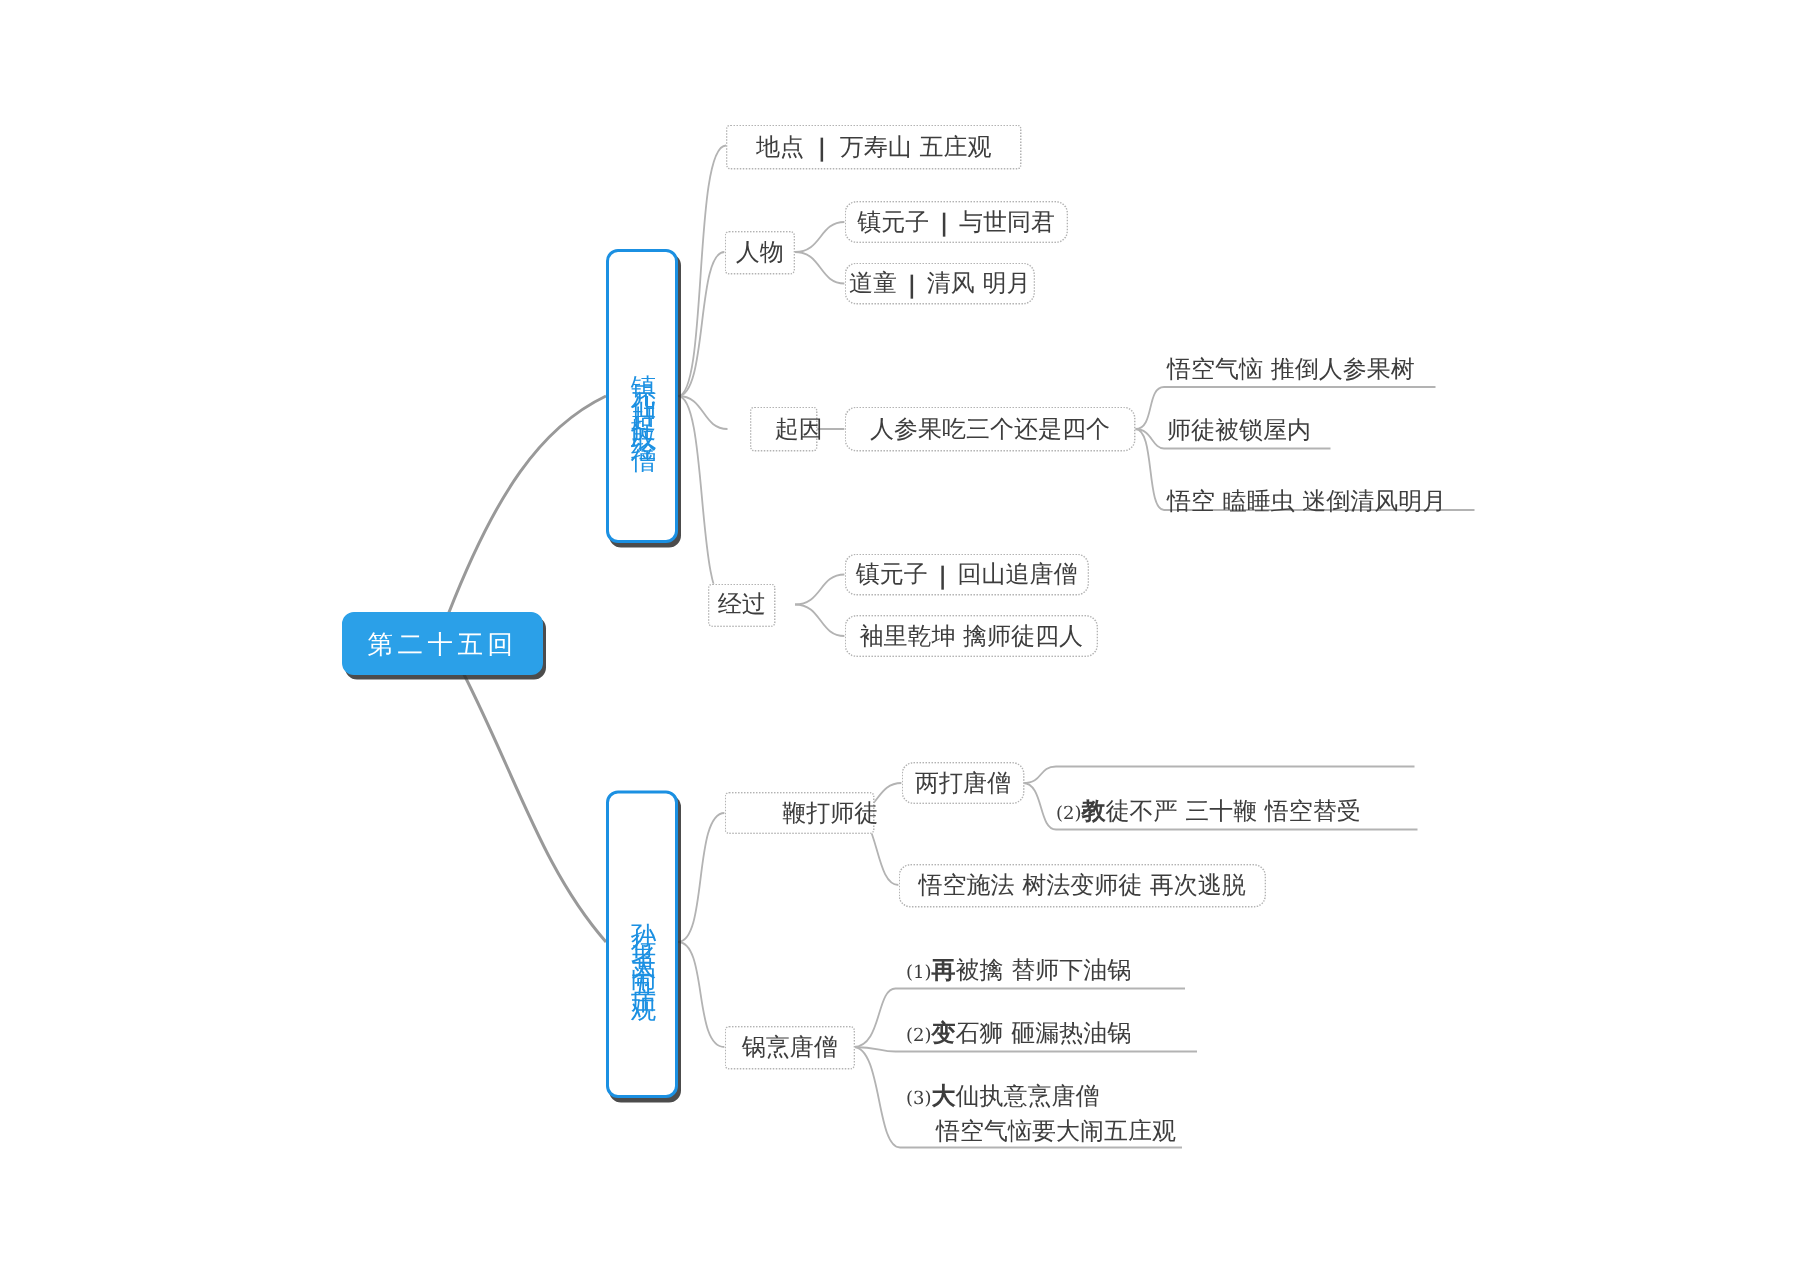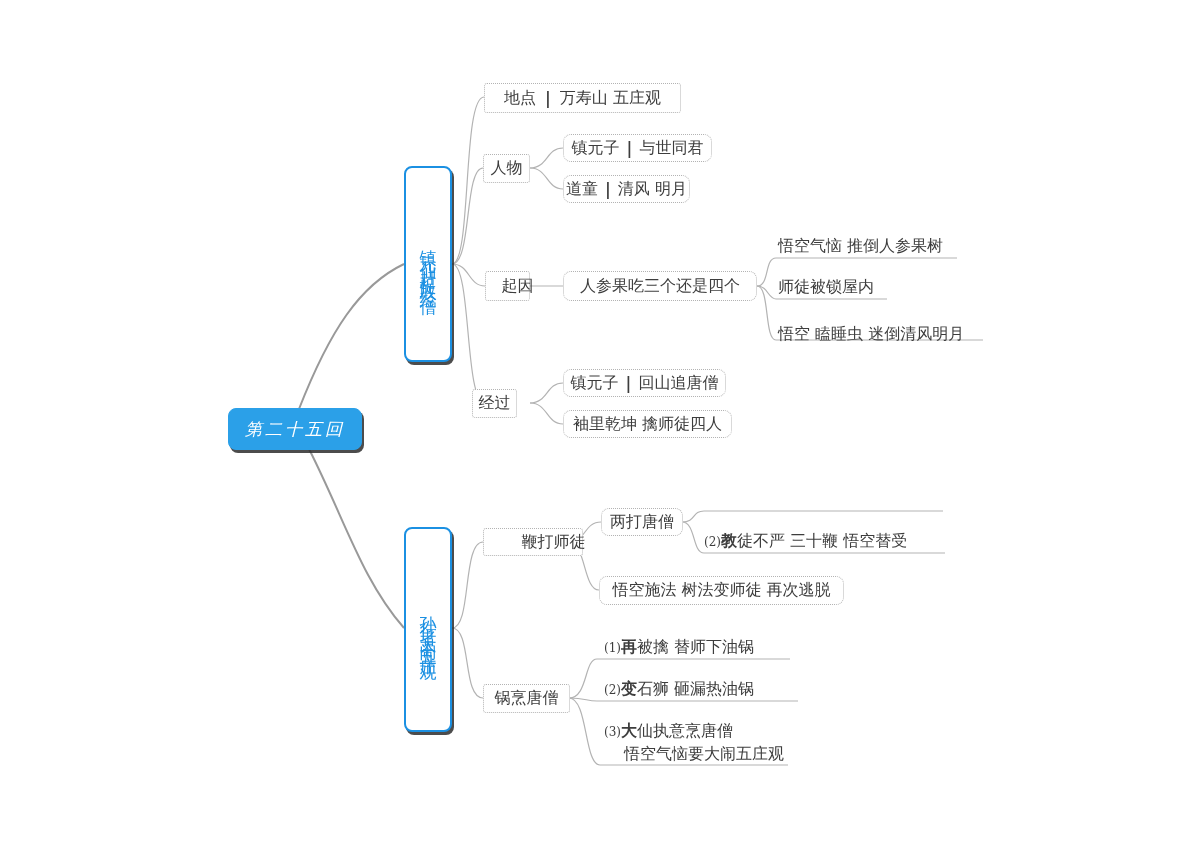--- a/index.html
+++ b/index.html
@@ -17,21 +17,20 @@
     font-size:16px;color:var(--text);white-space:nowrap;
     background:#fff;
   }
   .dotted{border:1px dotted var(--line);border-radius:8px;}
   .keybox{border-radius:3px;}
   .root-node{
     background:var(--accent);color:#fff;font-size:17px;
     border:1px solid var(--accent);
     border-radius:8px;letter-spacing:3px;
     box-shadow:2px 3px 0 rgba(45,45,45,.85);
-    font-style:italic;
   }
   .branch-node{
     border:2px solid var(--branch);color:var(--branch);
     border-radius:8px;font-size:17px;
     box-shadow:2px 3px 0 rgba(45,45,45,.85);
   }
   .vtext{
     writing-mode:vertical-rl;text-orientation:upright;
     letter-spacing:7px;line-height:1;
   }
@@ -117,21 +116,21 @@
     <span class="sep-tight">|</span>
     <span>与世同君</span>
   </div>
 
   <div class="node dotted" style="left:563px;top:175px;width:127px;height:28px;">
     <span>道童</span>
     <span class="sep-tight">|</span>
     <span>清风 明月</span>
   </div>
 
-  <div class="node dotted keybox" style="left:485px;top:271px;width:45px;height:30px;padding-left:20px;">
+  <div class="node dotted keybox" style="left:500px;top:271px;width:45px;height:30px;padding-left:20px;">
     <span>起因</span>
   </div>
 
   <div class="node dotted" style="left:563px;top:271px;width:194px;height:30px;">
     <span>人参果吃三个还是四个</span>
   </div>
 
   <div class="leaf" style="left:778px;top:236px;">
     <span>悟空气恼 推倒人参果树</span>
   </div>

